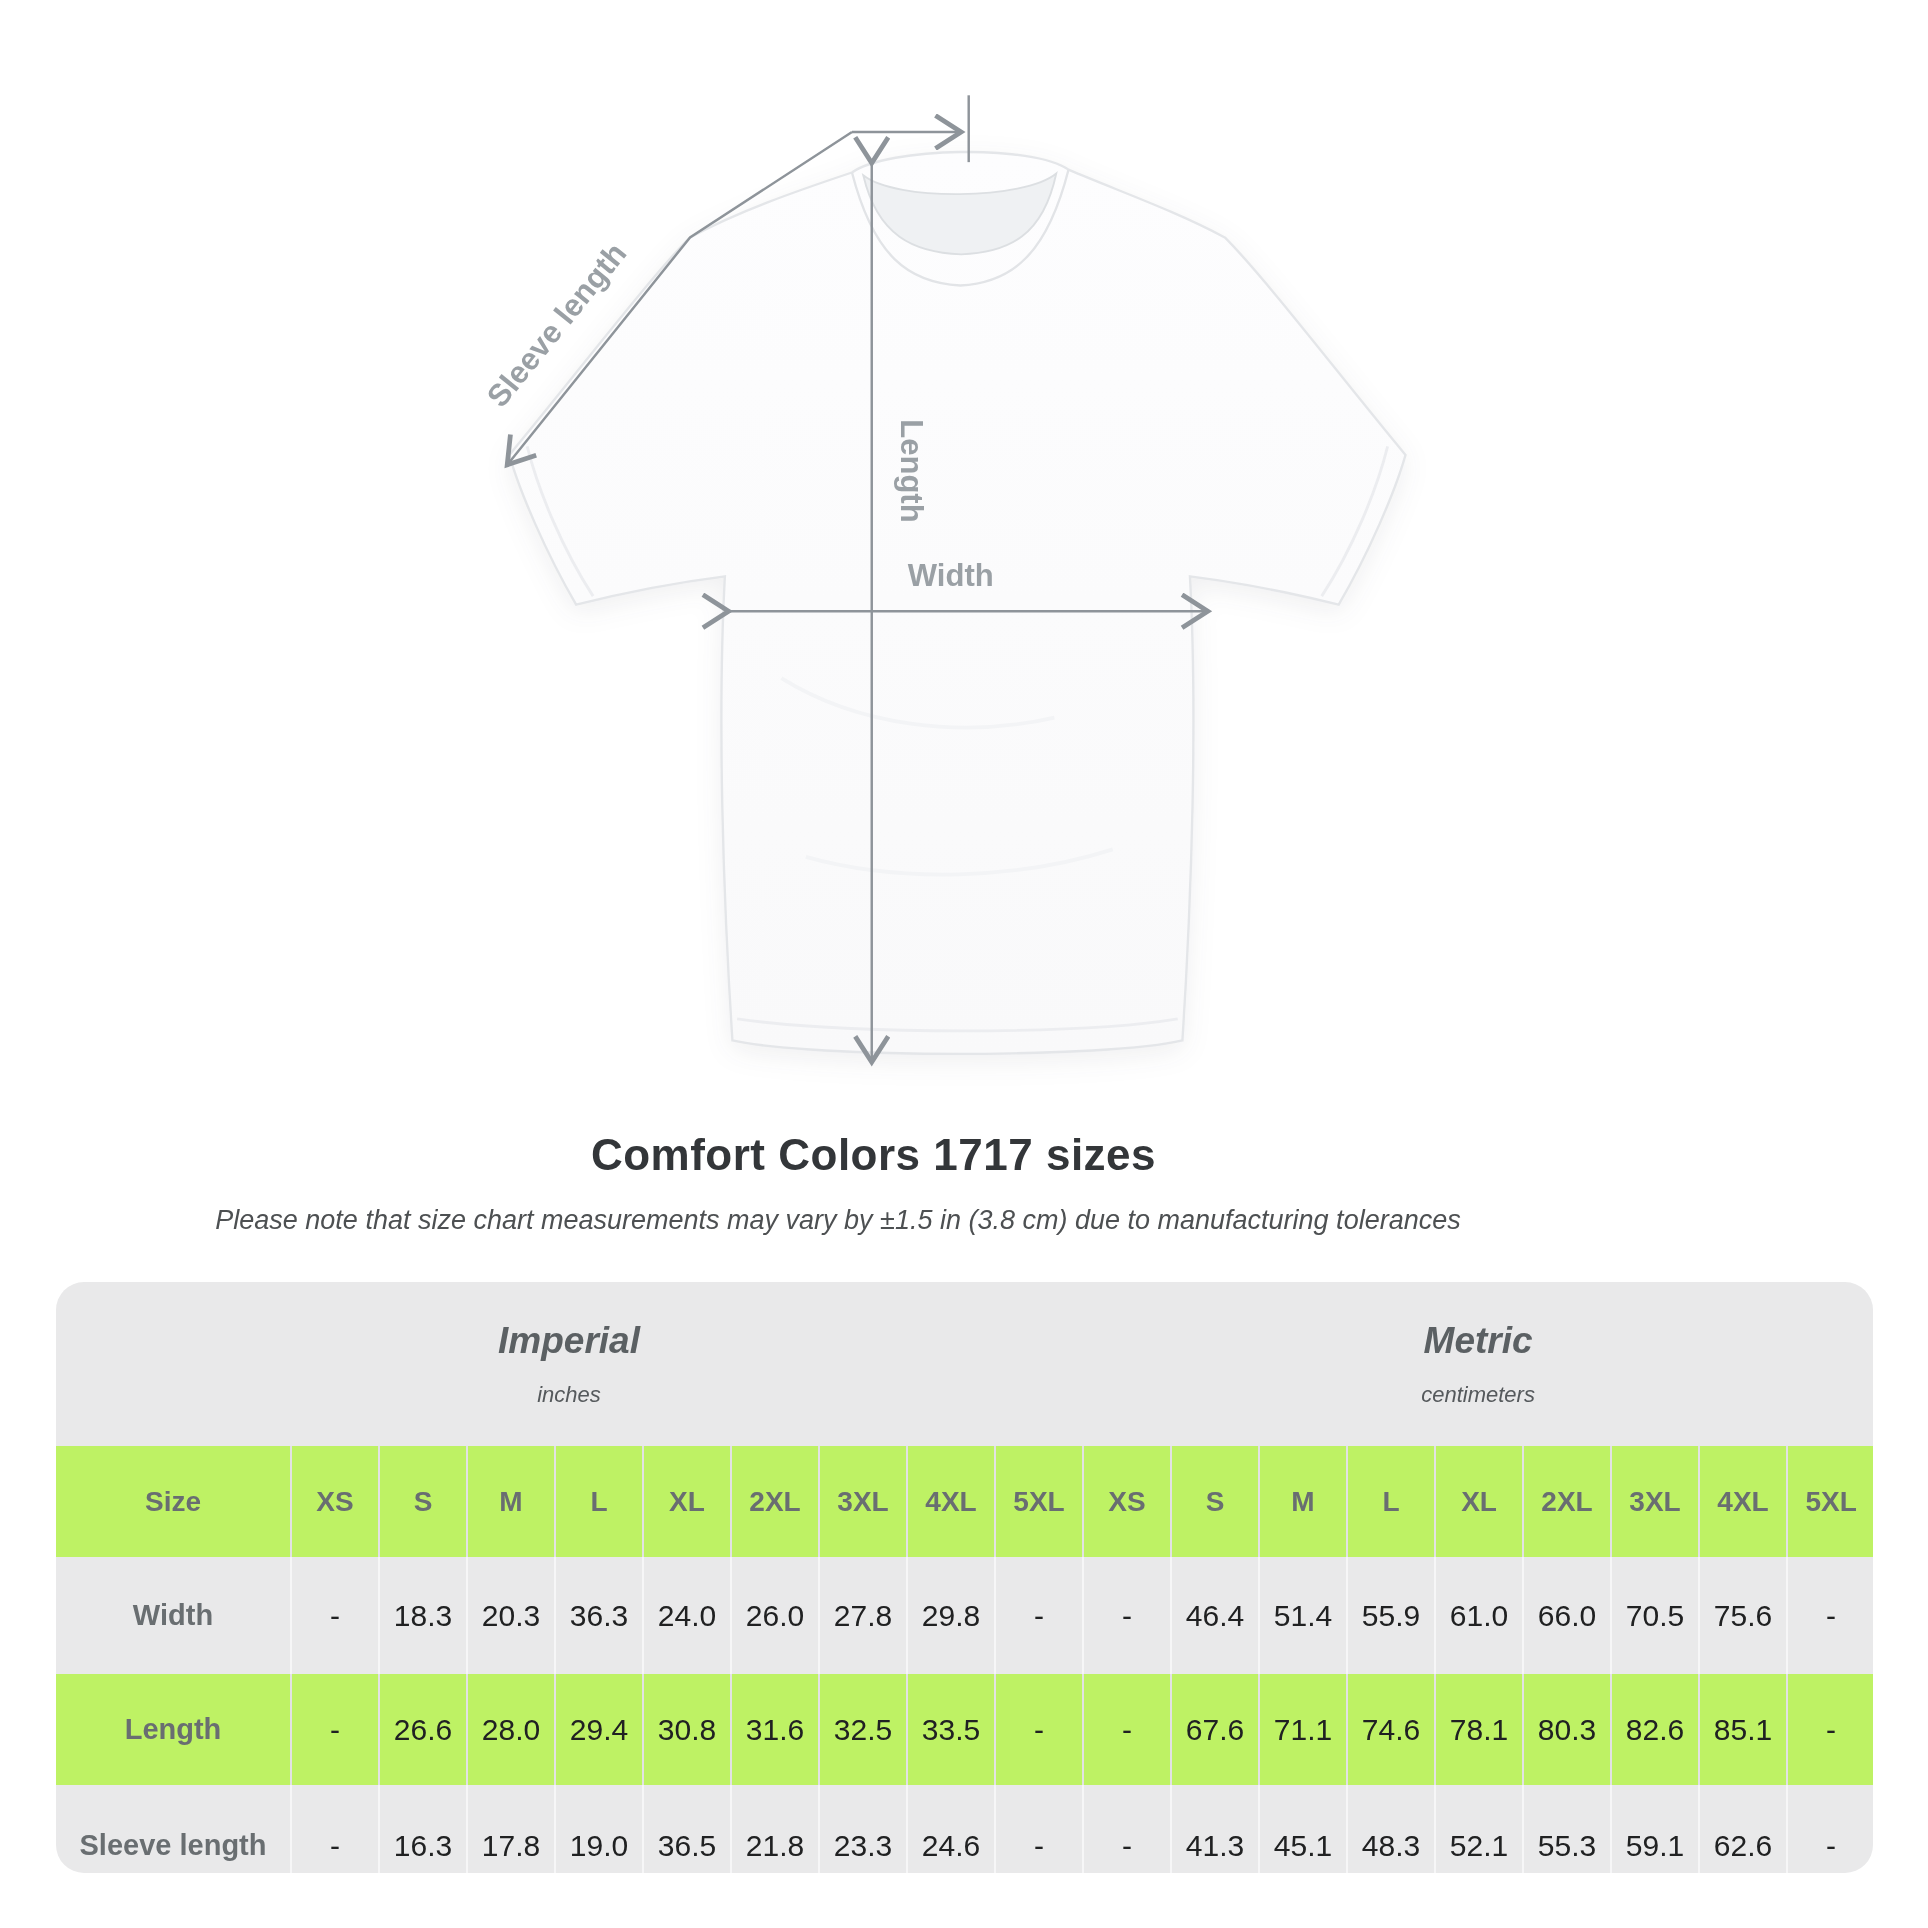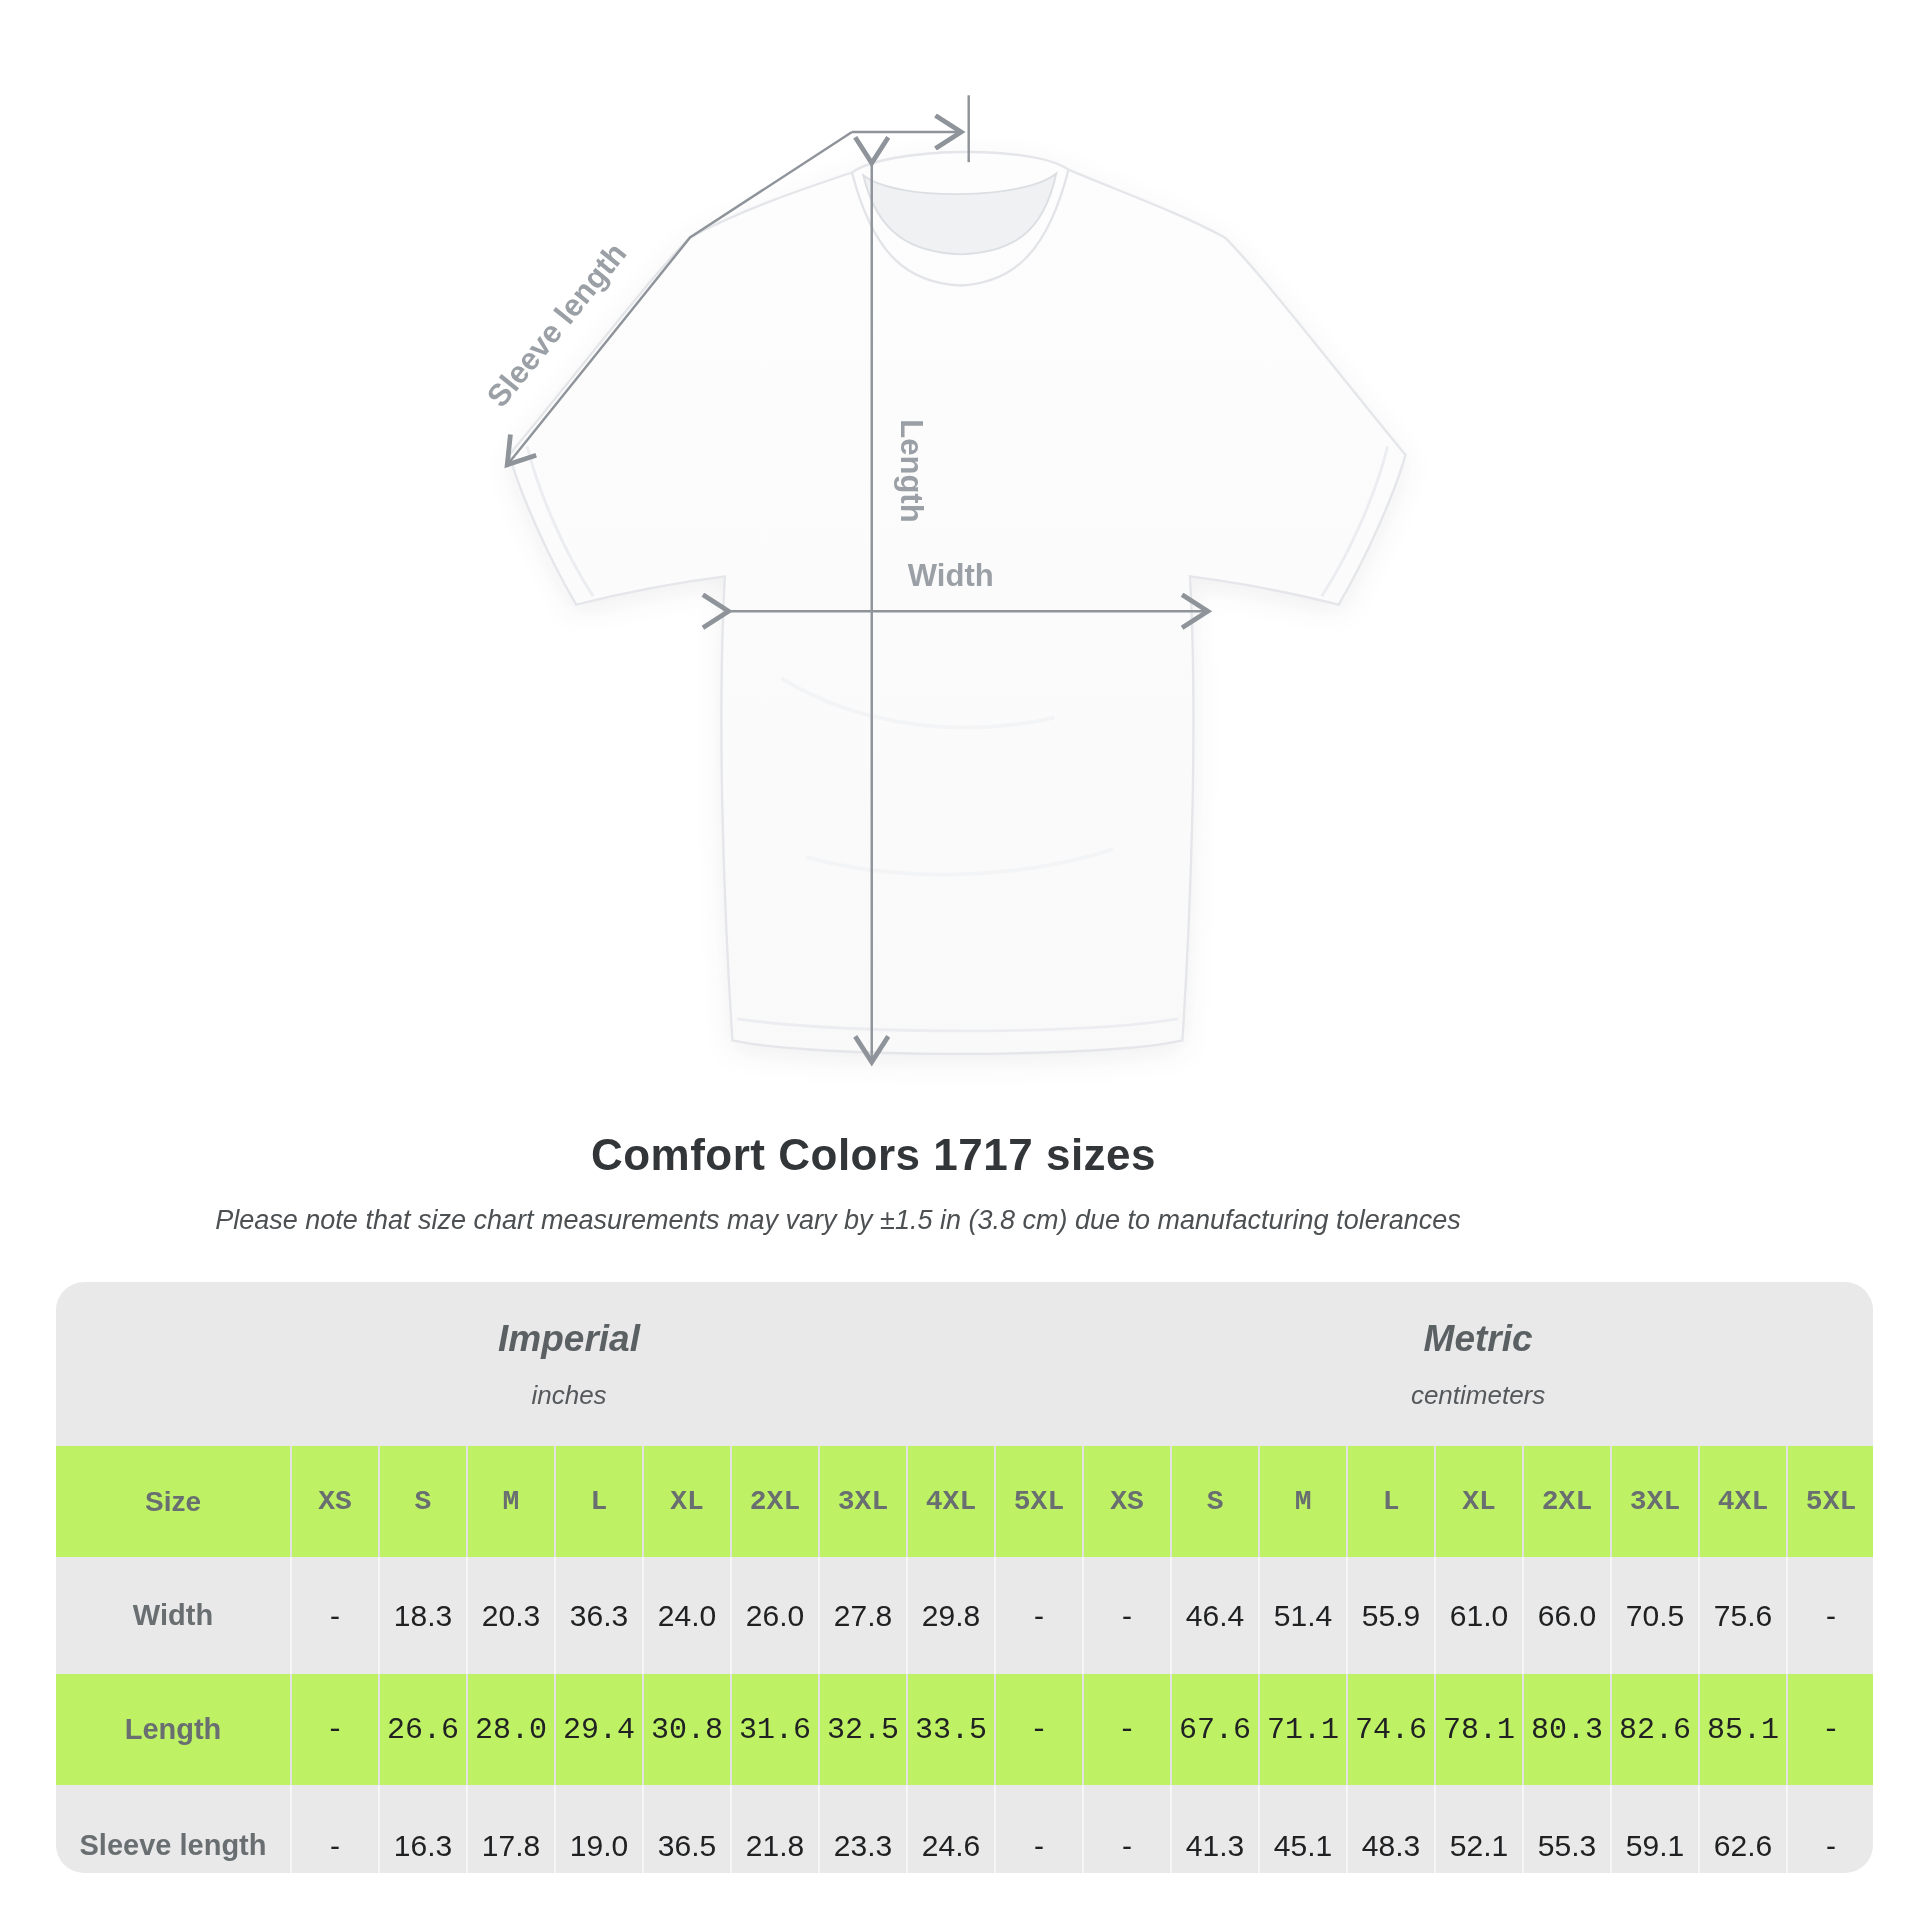--- a/index.html
+++ b/index.html
@@ -30,24 +30,24 @@
   col.c-label{width:234px;}
   col.c-size{width:88px;}
   tr.band{height:164px;padding-left:44px;}
   tr.hdr{height:111px;}
   tr.r1{height:117px;}
   tr.r2{height:111px;}
   tr.r3{height:121px;}
   td,th{padding:0;margin:0;vertical-align:middle;text-align:center;}
   .band td{background:#e9e9ea;}
   .unit-label{font-size:37px;font-weight:700;font-style:italic;color:#5b6063;line-height:1;}
-  .unit-sub{font-size:26px;font-style:italic;color:#55595c;margin-top:25px;line-height:1;}
+  .unit-sub{font-size:22px;font-style:italic;color:#55595c;margin-top:25px;line-height:1;}
   tr.white td{background:#bef264;}
   tr.gray td{background:#e9e9ea;}
-  tr.white td.sep{border-left:2.8px solid #e2e2e3;font-family:Liberation Mono, monospace;}
+  tr.white td.sep{border-left:2.8px solid #e2e2e3;}
   tr.gray td.sep{border-left:2.8px solid #f6f6f7;}
   .size-head{font-size:28px;font-weight:700;color:#696e71;}
   .row-label{font-size:29px;font-weight:700;color:#696e71;}
   .val{font-size:30px;font-weight:400;color:#202122;}
 </style>
 </head>
 <body>
 
 <div class="canvas">
 

